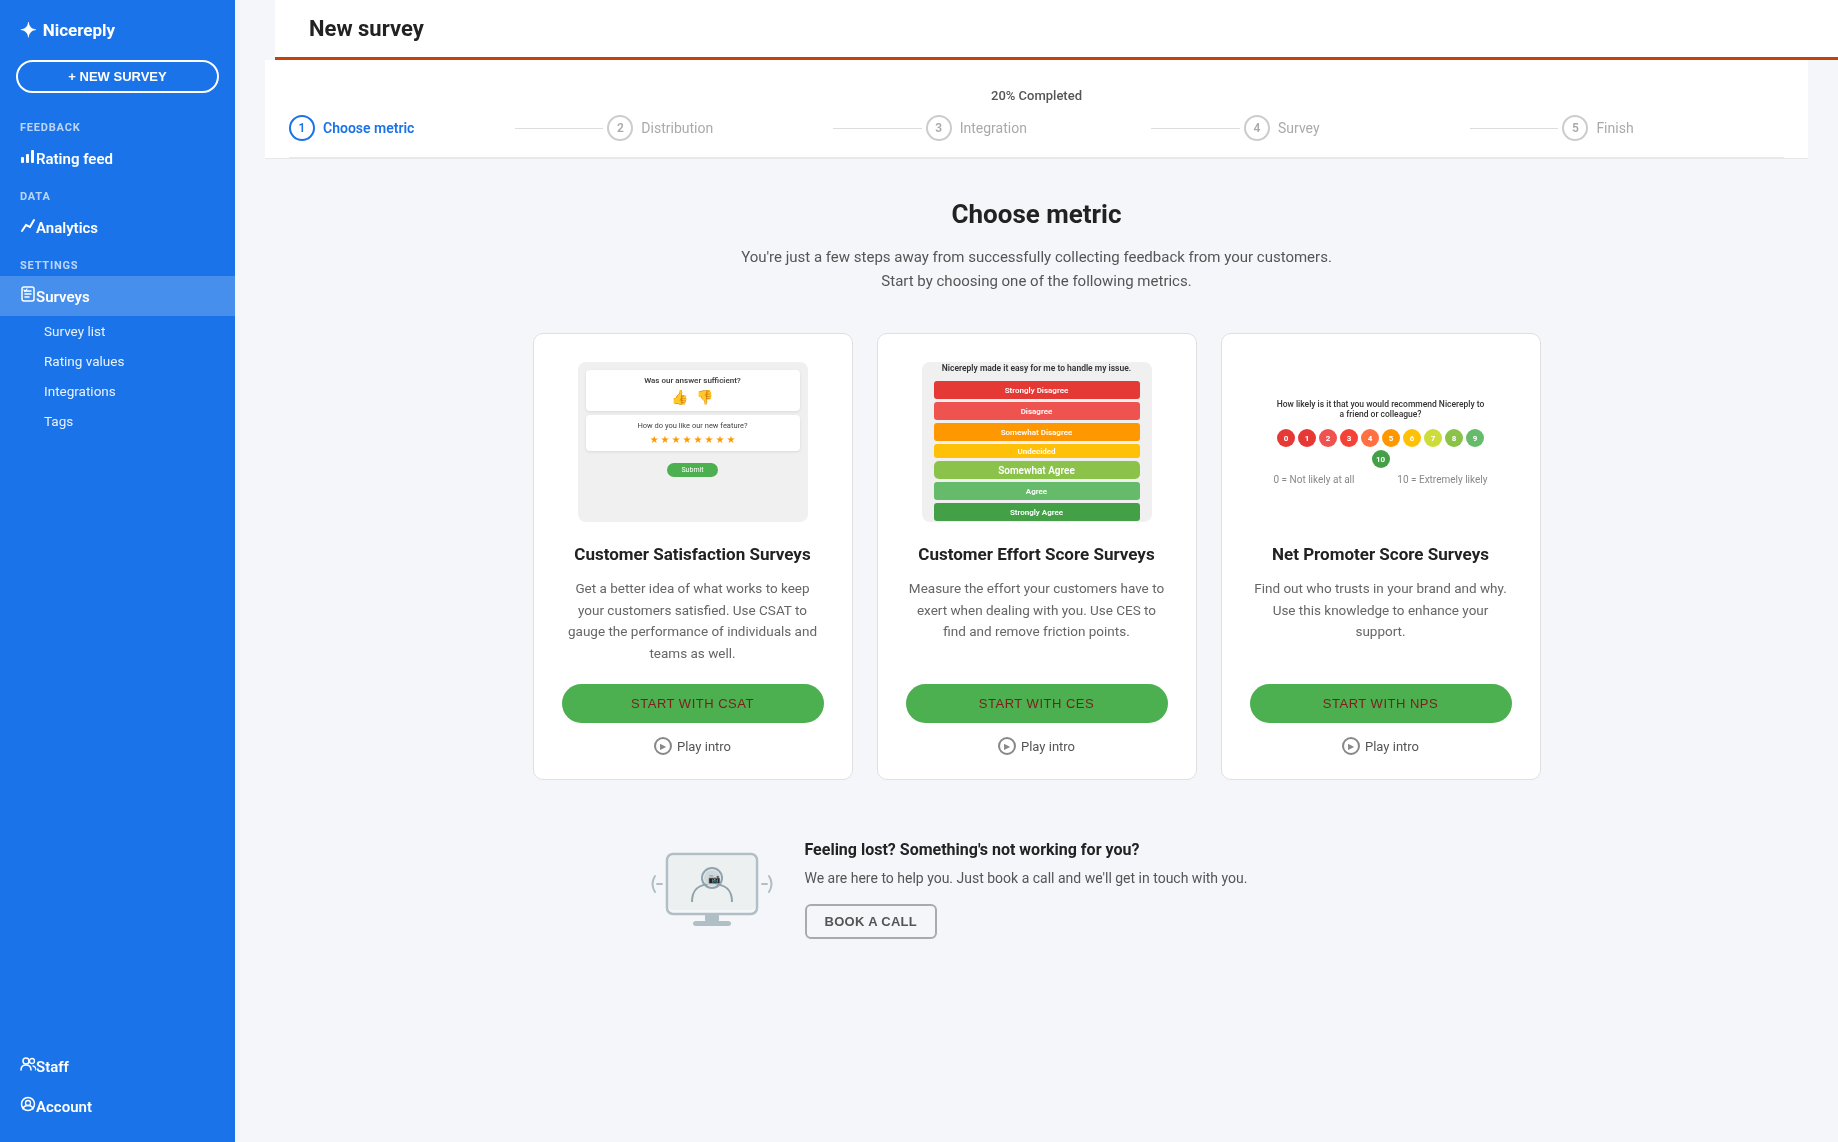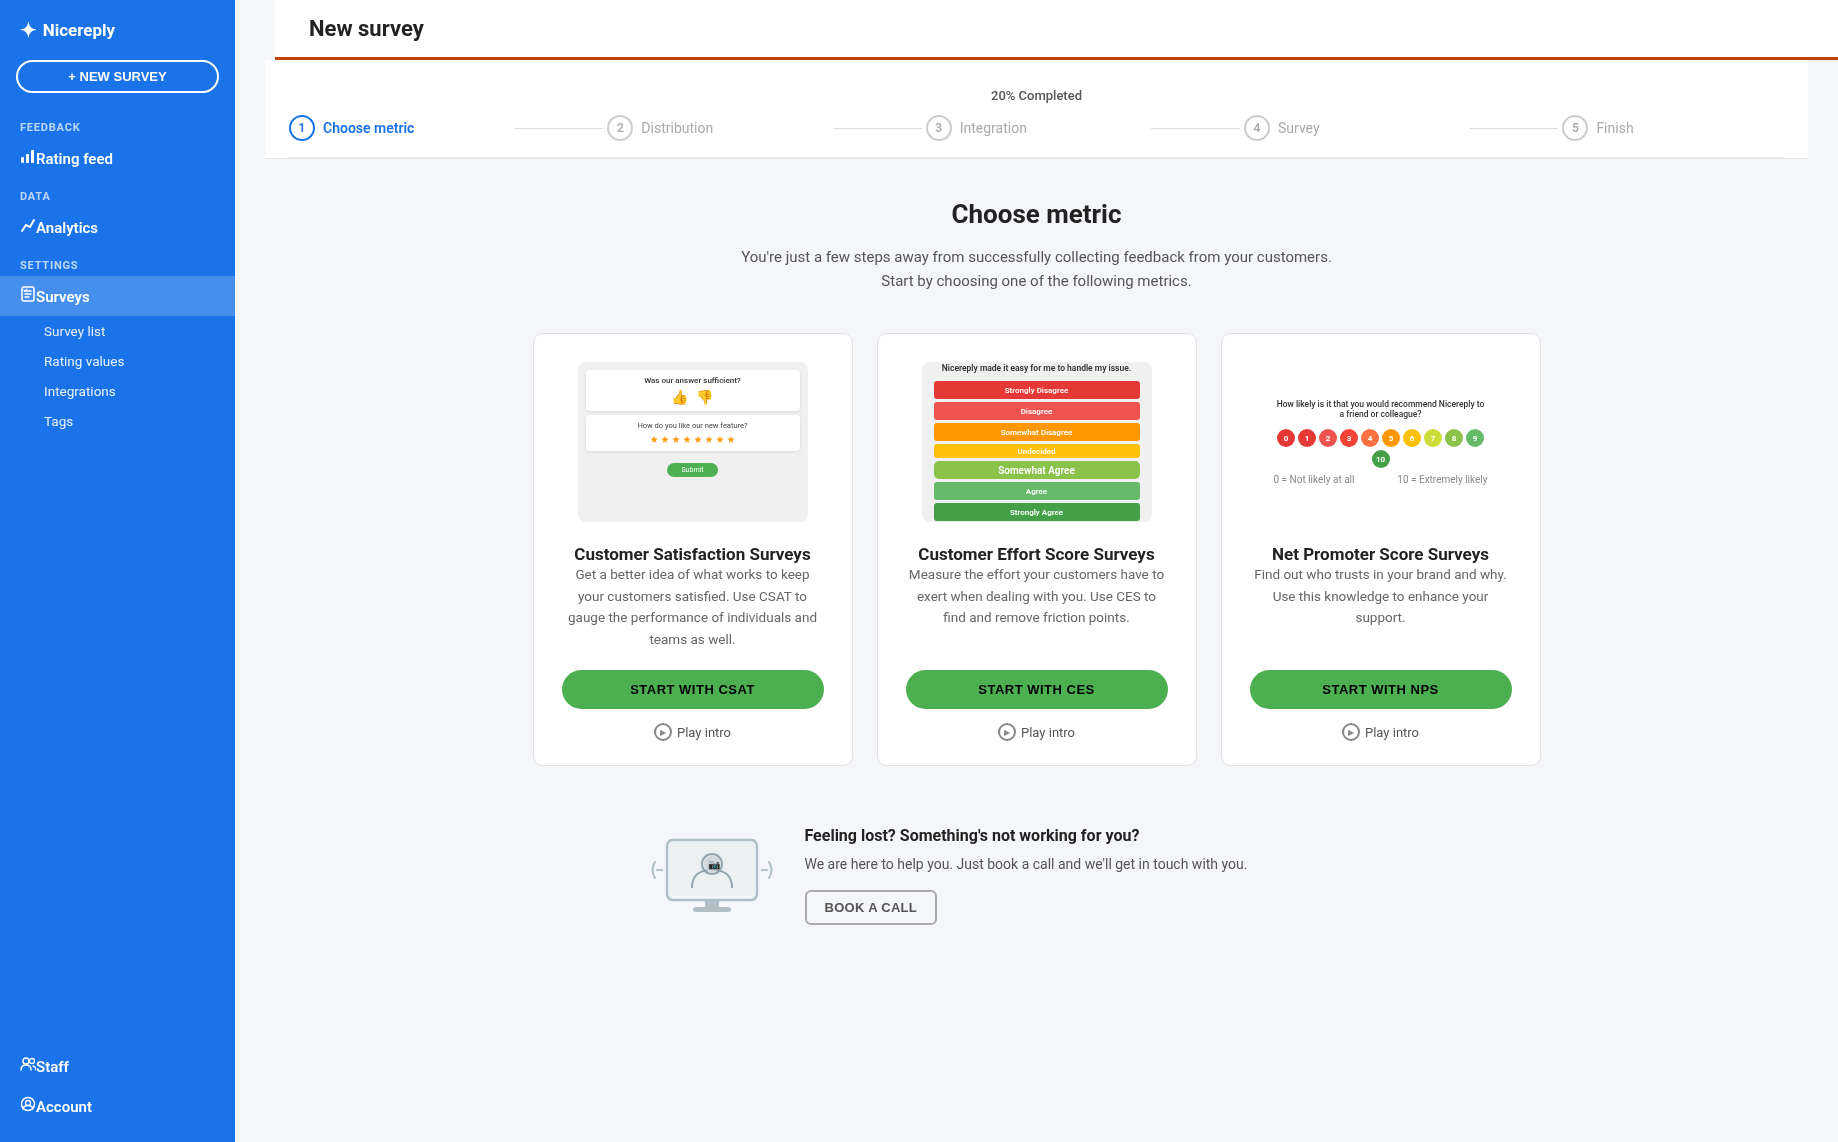--- a/index.html
+++ b/index.html
@@ -209,38 +209,38 @@
       display: flex;
       align-items: center;
       justify-content: center;
       overflow: hidden;
     }
     .card-title {
       font-size: 17px;
       font-weight: 700;
       color: #222;
       text-align: center;
-      margin-bottom: 0;
+      margin-bottom: 14px;
     }
     .card-desc {
       font-size: 13.5px;
       color: #666;
       text-align: center;
       line-height: 1.6;
       flex: 1;
       margin-bottom: 20px;
     }
     .card-btn {
       background: #4caf50;
-      color: #000000;
+      color: #7f1d1d;
       border: none;
       border-radius: 24px;
       padding: 12px 28px;
       font-size: 13px;
-      font-weight: 700;
+      font-weight: 400;
       cursor: pointer;
       letter-spacing: 0.5px;
       width: 100%;
       text-align: center;
       margin-bottom: 14px;
     }
     .play-intro {
       font-size: 13px;
       color: #555;
       display: flex;

